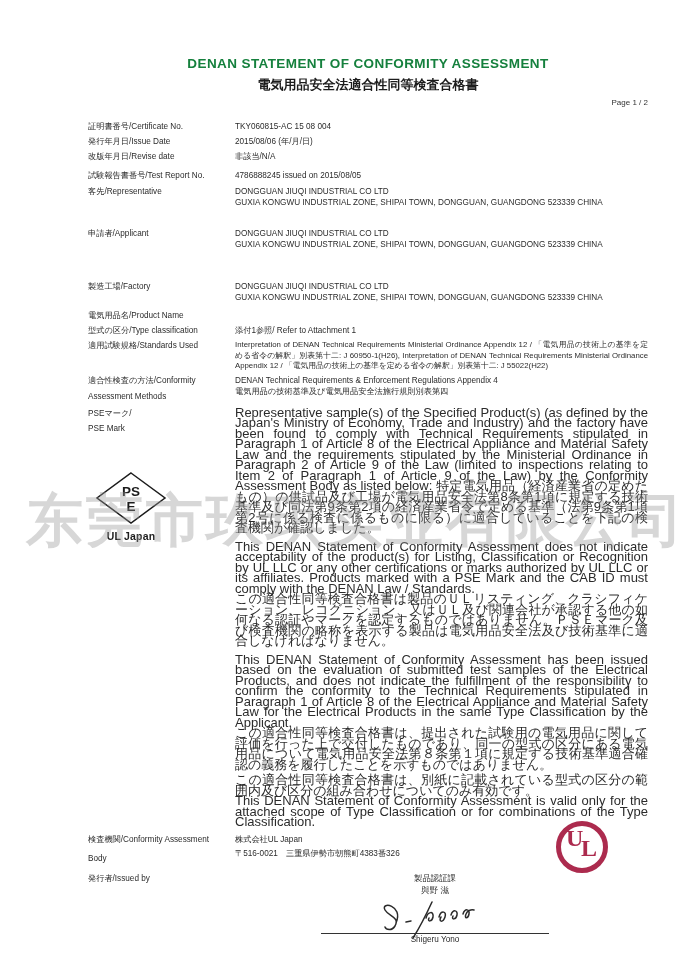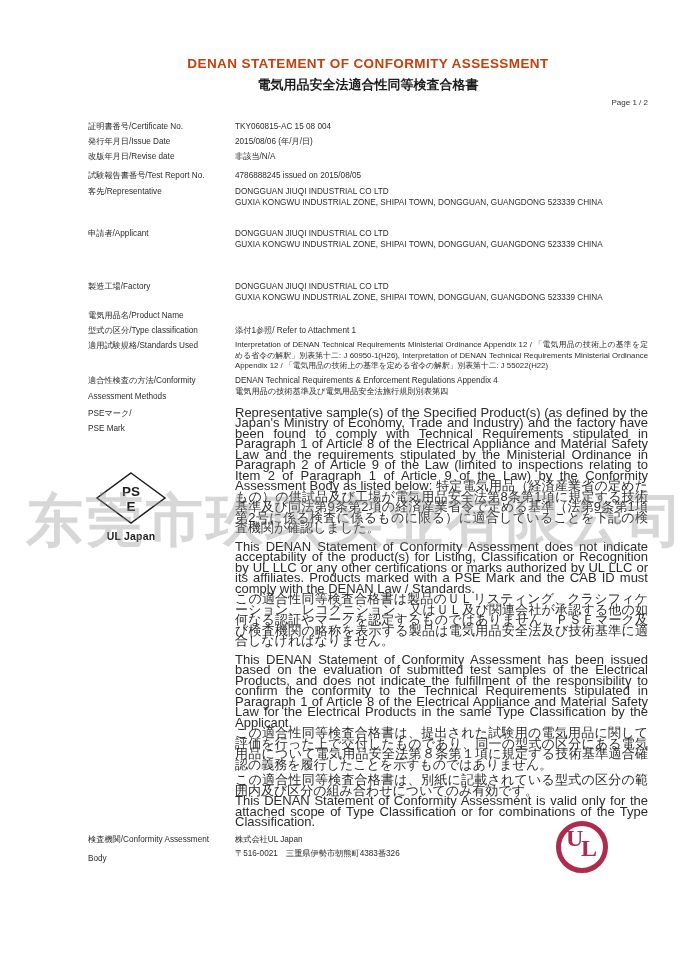--- a/index.html
+++ b/index.html
@@ -9,21 +9,21 @@
     margin:0 auto;
     background:#ffffff;
     font-family:"Liberation Sans","DejaVu Sans",sans-serif;
     color:#262626;
     overflow:hidden;
   }
   .content { position:absolute; left:88px; top:0; width:560px; }
   .doc-title {
     margin-top:56px;
     text-align:center; font-size:13.5px; font-weight:bold;
-    letter-spacing:0.4px; color:#c2410c;
+    letter-spacing:0.4px; color:#15803d;
   }
   .doc-subtitle {
     margin-top:5px; text-align:center;
     font-size:13px; font-weight:bold; color:#1c1c1c;
   }
   .page-label { margin-top:4px; text-align:right; font-size:8px; color:#333; }
 
   .row { display:flex; align-items:flex-start; }
   .lbl { width:147px; flex:0 0 147px; font-size:8.2px; line-height:11px; color:#2b2b2b; }
   .val { flex:1; font-size:8.2px; line-height:11px; color:#2b2b2b; }
@@ -180,20 +180,42 @@
       <div class="lbl two-line">
         <div>検査機関/Conformity Assessment</div>
         <div style="margin-top:8px;">Body</div>
       </div>
       <div class="val two-line">
         <div>株式会社UL Japan</div>
         <div style="margin-top:3px;">〒516-0021　三重県伊勢市朝熊町4383番326</div>
       </div>
     </div>
 
+    <div class="row" style="margin-top:9px;">
+      <div class="lbl">発行者/Issued by</div>
+      <div class="val">
+        <div class="sig-block">
+          <div class="sig-dept">製品認証課</div>
+          <div class="sig-name">與野 滋</div>
+          <svg width="190" height="42" viewBox="0 0 190 42" style="display:block;margin:0 auto;">
+            <g fill="none" stroke="#2a2a2a" stroke-width="1.5" stroke-linecap="round">
+              <path d="M56,26 C64,8 40,4 45,13 C49,20 60,20 55,29 C52,34 46,33 45,30"></path>
+              <path d="M66,25 l5,-1"></path>
+              <path d="M92,5 C86,18 80,30 73,41"></path>
+              <path d="M86,21 C88,14 94,14 93,20 C92,25 87,25 89,21"></path>
+              <path d="M99,20 C101,13 107,14 105,20 C103,26 98,25 101,20"></path>
+              <path d="M111,18 C113,12 118,13 117,18 C116,23 111,23 113,19"></path>
+              <path d="M123,17 C125,11 130,12 129,17 C128,22 124,22 126,17 C127,14 131,12 134,13"></path>
+            </g>
+          </svg>
+          <div class="sig-line"></div>
+          <div class="sig-typed">Shigeru Yono</div>
+        </div>
+      </div>
+    </div>
 
   </div>
 
   <div class="ul-logo">
     <span class="u">U</span>
     <span class="l">L</span>
   </div>
 
 </div>
 

